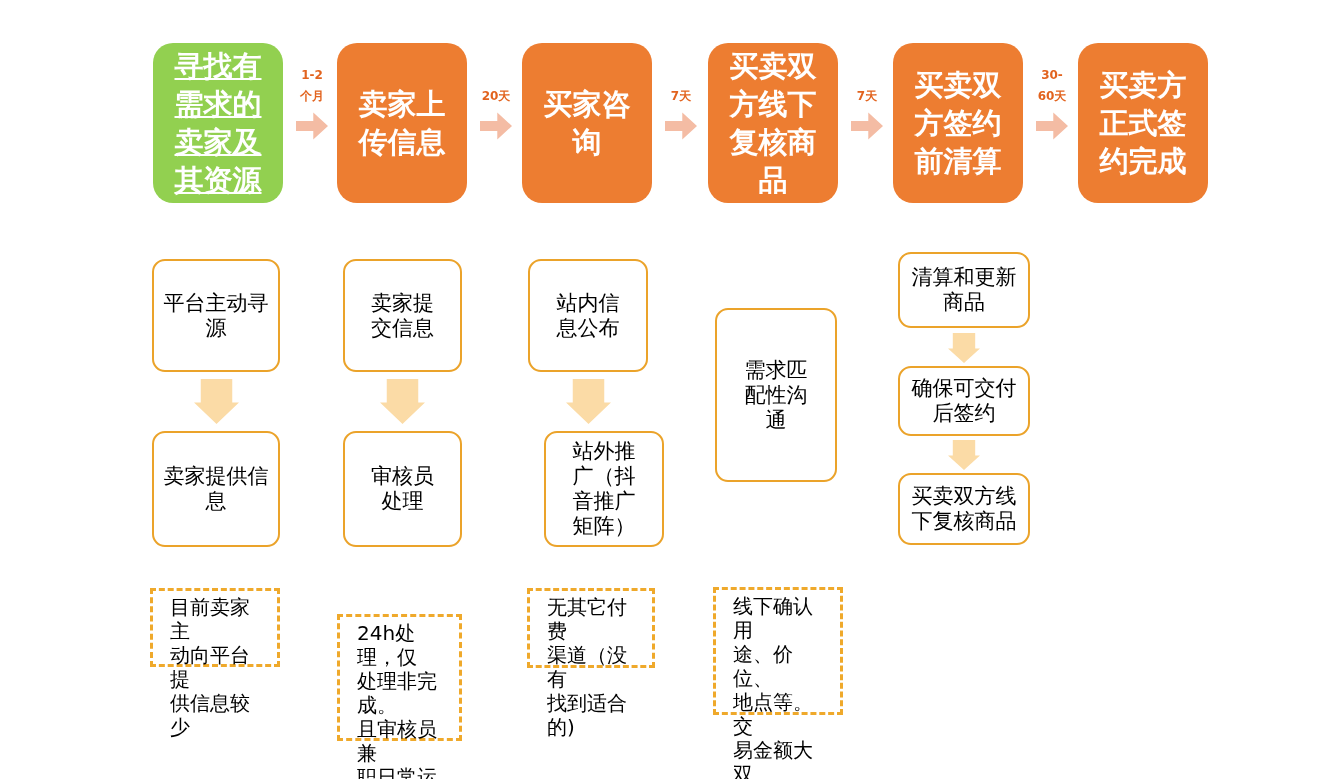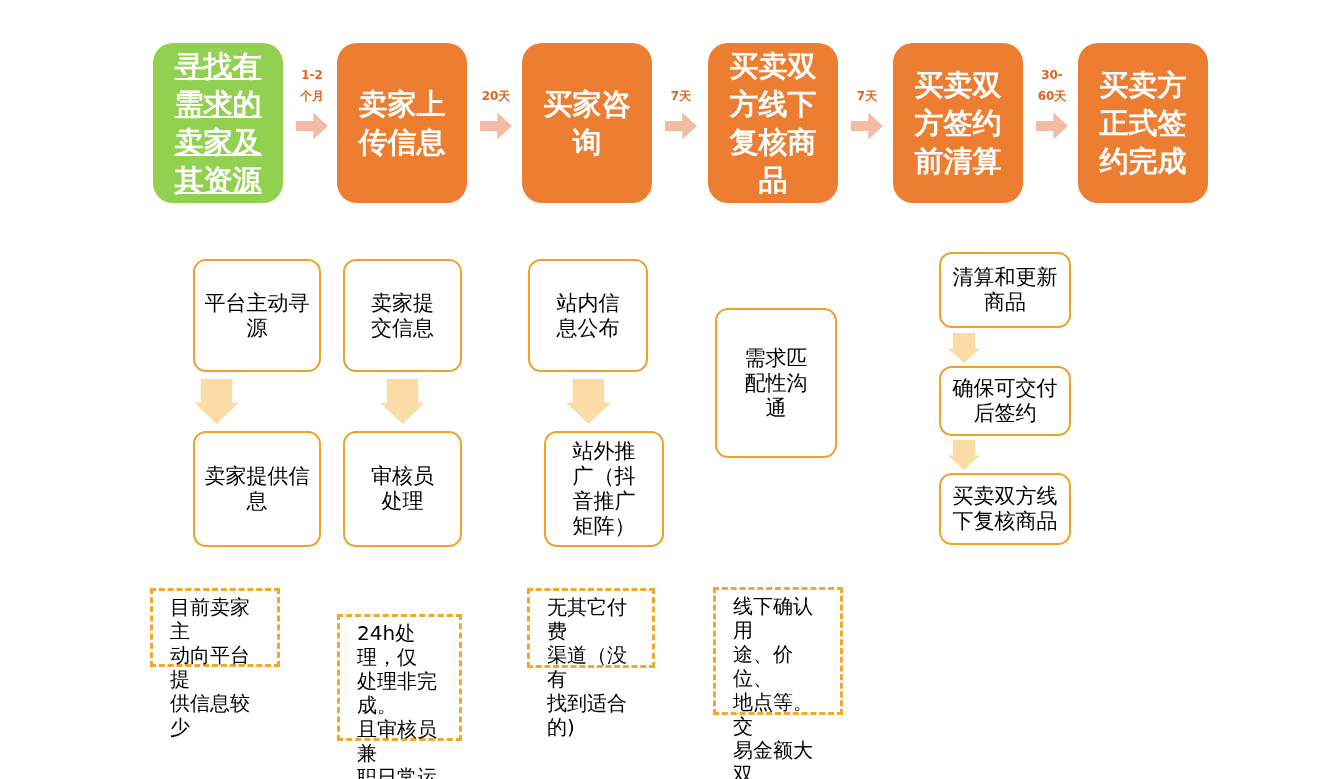--- a/index.html
+++ b/index.html
@@ -38,21 +38,21 @@
     width:32px;height:28px;background:var(--arrow-peach);
     clip-path:polygon(0 32%,54% 32%,54% 2%,100% 50%,54% 98%,54% 68%,0 68%);
   }
   
   .sub{
     position:absolute;background:#ffffff;border:2px solid var(--gold);border-radius:13px;
     color:#000;font-size:21px;line-height:25px;text-align:center;
     display:flex;align-items:center;justify-content:center;
     box-sizing:border-box;padding:0 20px;
   }
-  .sub.wide{padding:0 4px;margin-left:41px;}
+  .sub.wide{padding:0 4px;}
   
   .arrow-down{
     position:absolute;background:var(--arrow-gold);
     clip-path:polygon(15% 0,85% 0,85% 52%,100% 52%,50% 100%,0 52%,15% 52%);
   }
   
   .note{
     position:absolute;border:3px dashed var(--gold-dash);
     color:#000;font-size:20px;line-height:24px;text-align:left;
     white-space:pre-line;box-sizing:border-box;padding:4px 17px;
@@ -98,21 +98,21 @@
   <div class="sub wide" style="left:152px;top:431px;width:128px;height:116px">卖家提供信息</div>
 
   <div class="sub" style="left:343px;top:259px;width:119px;height:113px">卖家提交信息</div>
   <div class="arrow-down" style="left:380px;top:379px;width:45px;height:45px"></div>
   <div class="sub" style="left:343px;top:431px;width:119px;height:116px">审核员处理</div>
 
   <div class="sub" style="left:528px;top:259px;width:120px;height:113px">站内信息公布</div>
   <div class="arrow-down" style="left:566px;top:379px;width:45px;height:45px"></div>
   <div class="sub" style="left:544px;top:431px;width:120px;height:116px">站外推广（抖音推广矩阵）</div>
 
-  <div class="sub" style="left:715px;top:308px;width:122px;height:150px">需求匹配性沟通</div>
+  <div class="sub" style="left:715px;top:308px;width:122px;height:174px">需求匹配性沟通</div>
 
   <div class="sub wide" style="left:898px;top:252px;width:132px;height:76px">清算和更新商品</div>
   <div class="arrow-down" style="left:948px;top:333px;width:32px;height:30px"></div>
   <div class="sub wide" style="left:898px;top:366px;width:132px;height:70px">确保可交付后签约</div>
   <div class="arrow-down" style="left:948px;top:440px;width:32px;height:30px"></div>
   <div class="sub wide" style="left:898px;top:473px;width:132px;height:72px">买卖双方线下复核商品</div>
 
   <div class="note" style="left:150px;top:588px;width:130px;height:79px">目前卖家主
 动向平台提
 供信息较少</div>

